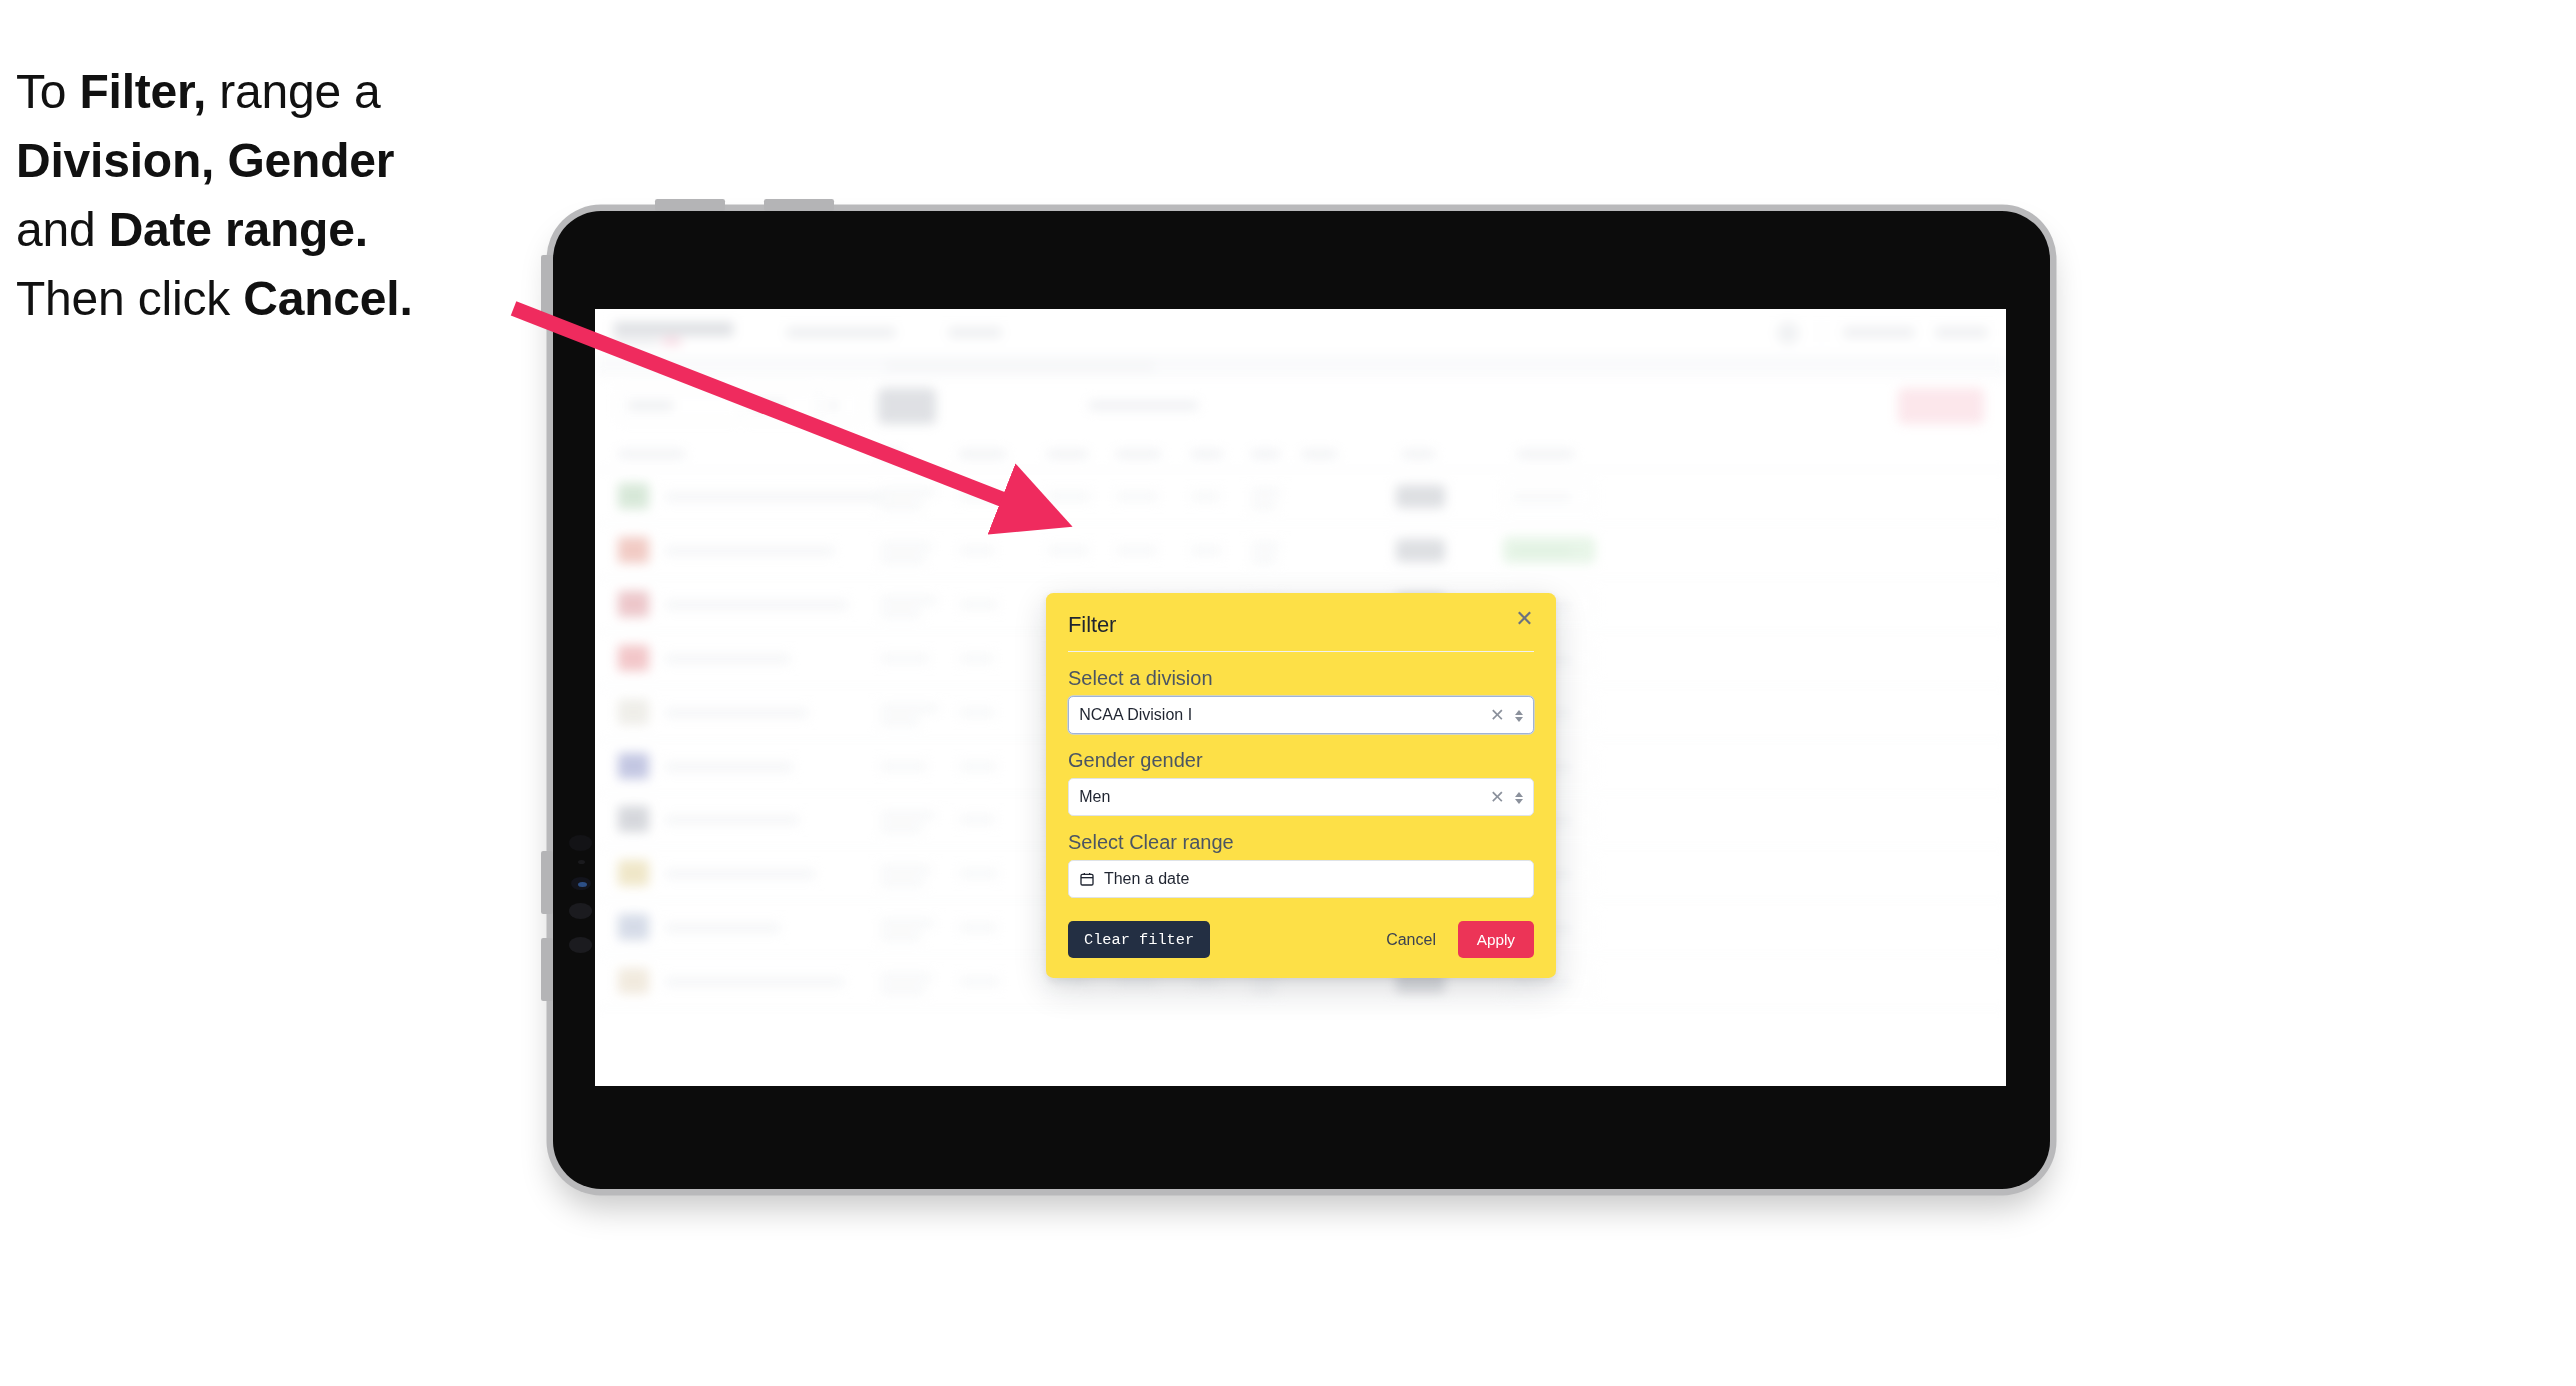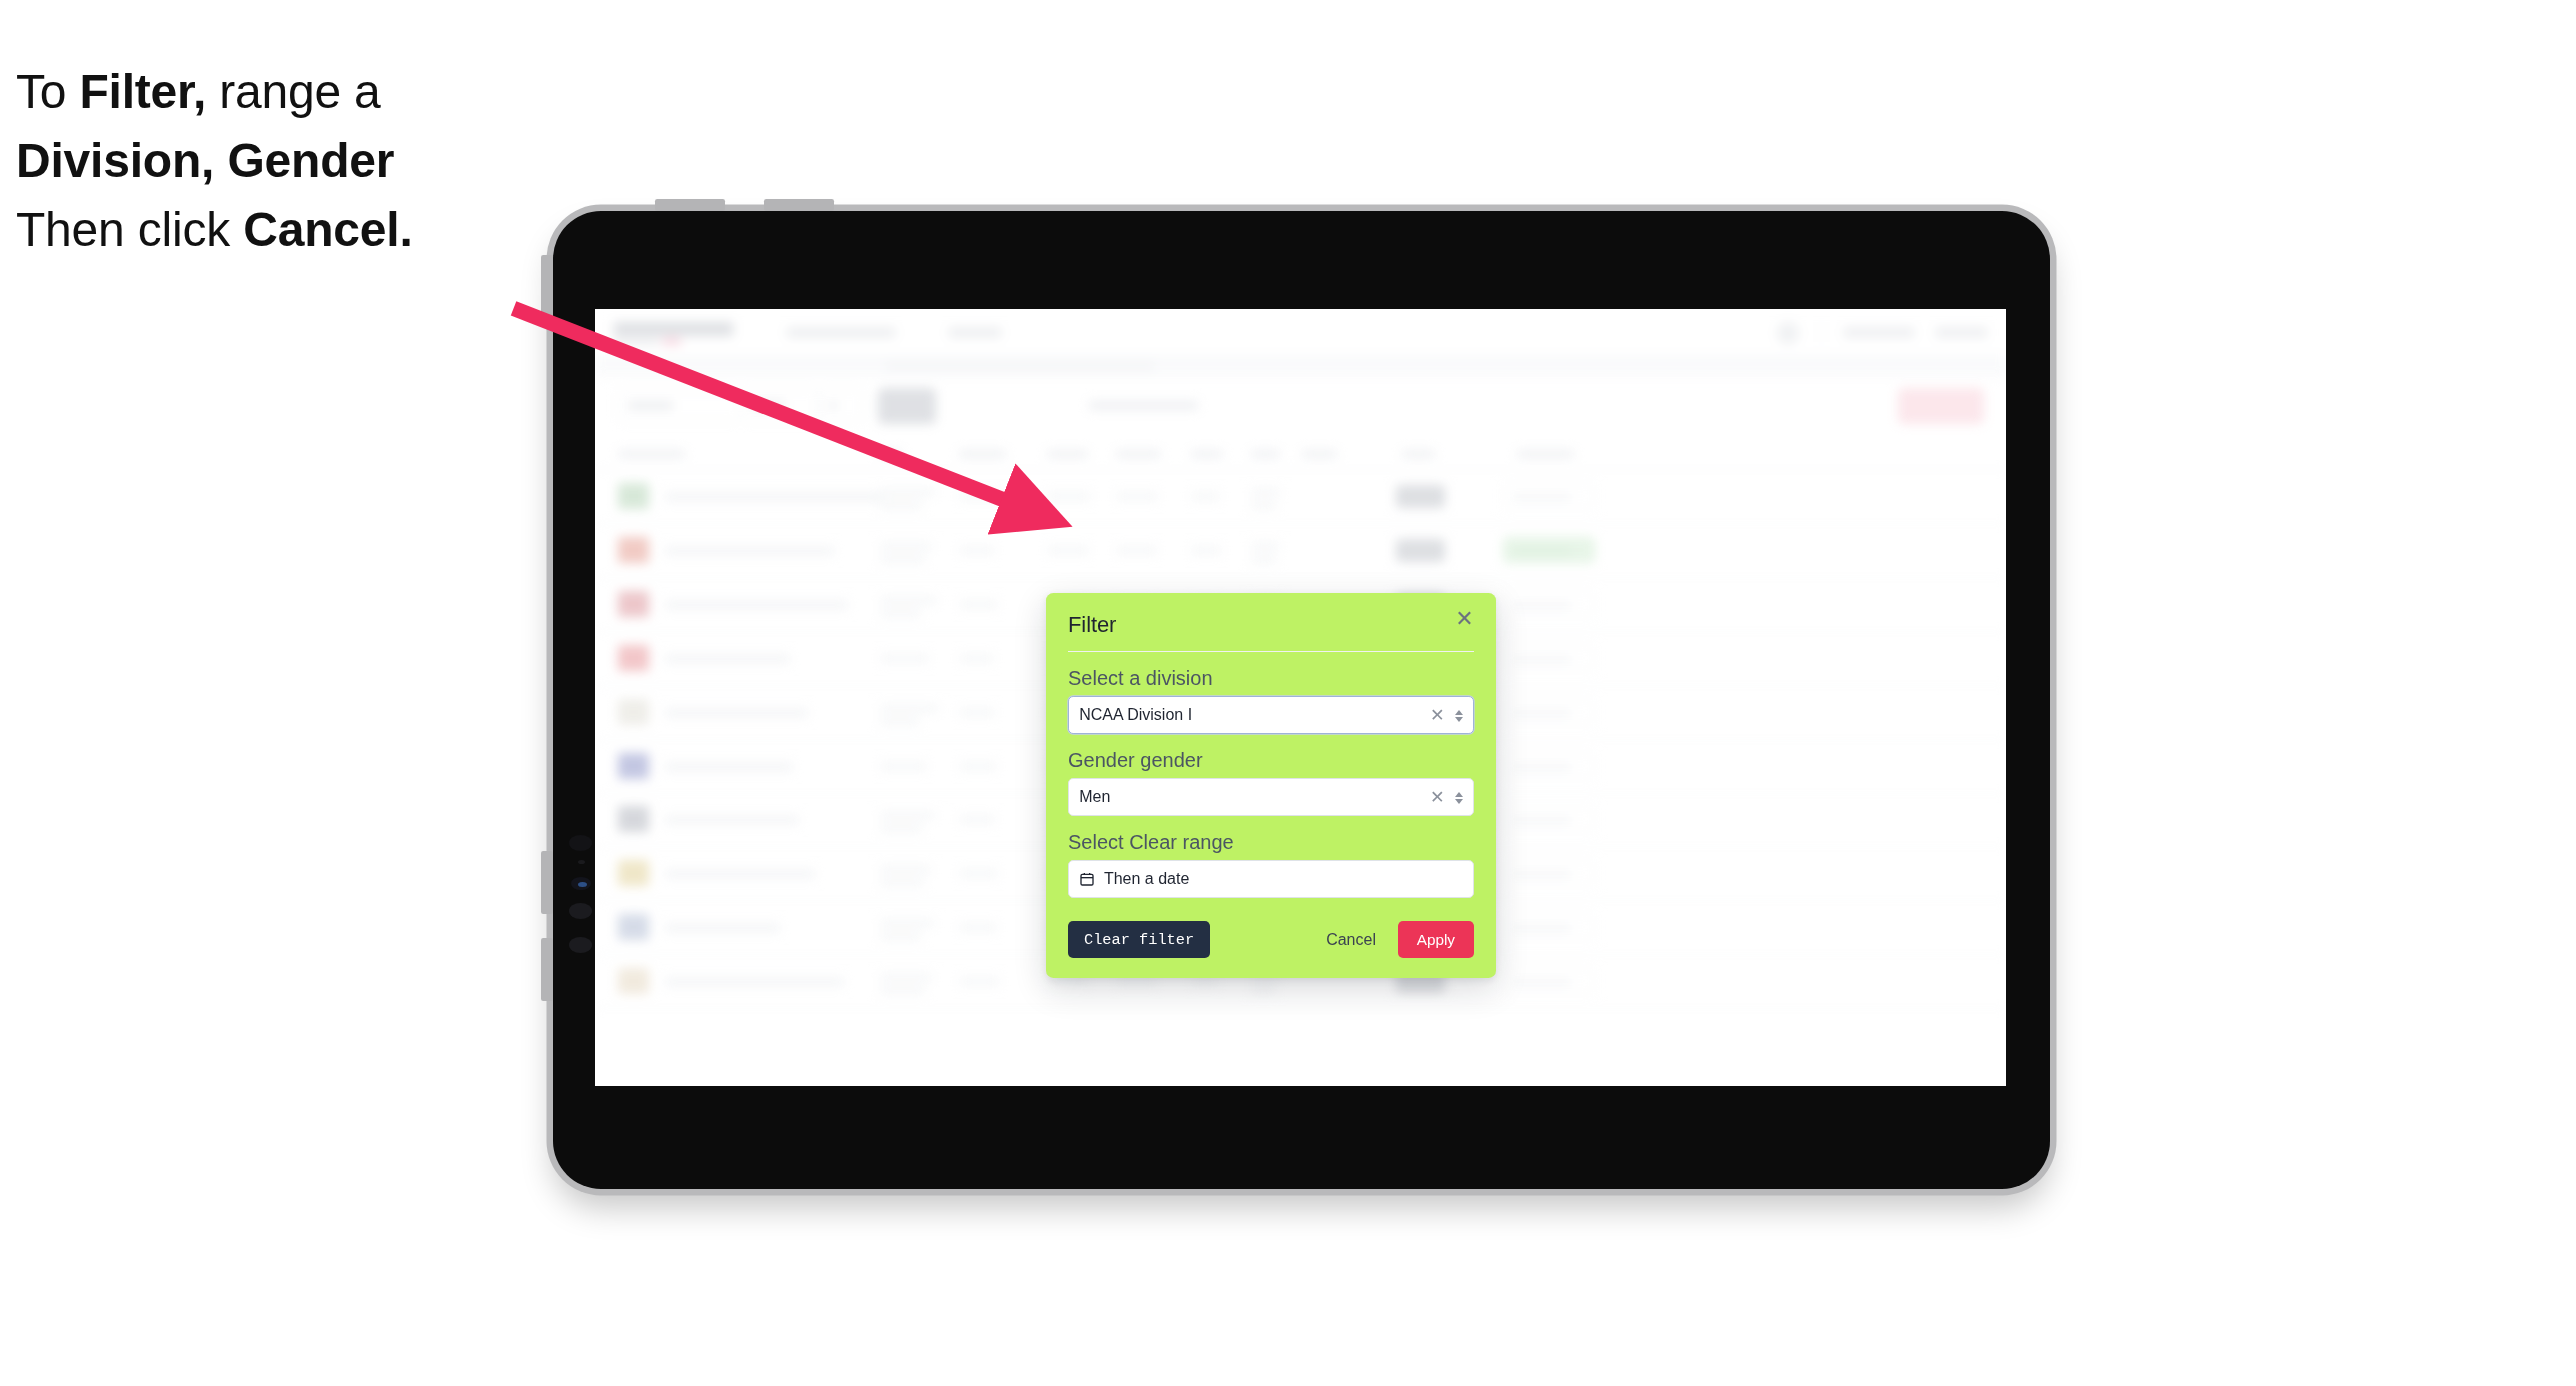--- a/index.html
+++ b/index.html
@@ -91,22 +91,22 @@
   .cell2 { position:absolute; height:7.3px; background:#eef0f2; border-radius:2.2px; }
   .rowbtn { position:absolute; top:14.5px; width:49px; height:23px; background:#c6c9cf; border-radius:4.4px; }
   .rowsel { position:absolute; top:13px; width:92px; height:26px; border:0.7px solid #edeff2; border-radius:5.1px; background:#fff; }
   .rowsel.green { background:#d7efd8; border-color:#cbe9cc; }
   .rowsel .t { position:absolute; left:8.7px; top:9.5px; width:58px; height:7.3px; background:#eef0f2; border-radius:2.2px;}
   .rowsel.green .t { background:#cbe7cc; }
 
   
   #scrim { position:absolute; inset:0; background:rgba(255,255,255,0.35); }
   #modal {
-    position:absolute; left:451px; top:284px; width:450px;
-    background:#bef264; border-radius:7.3px;
+    position:absolute; left:451px; top:284px; width:510px;
+    background:#fde047; border-radius:7.3px;
     box-shadow: 0 10.2px 33px rgba(16,24,40,0.16), 0 2.2px 7.3px rgba(16,24,40,0.08);
     padding: 19px 22px 20.4px 22px;
   }
   #modal-head { position:relative; padding-bottom:13px; border-bottom:0.7px solid #f0f1f3; }
   #modal-title { font-size:22px; color:#1f2430; font-weight:400; letter-spacing:-0.1px; }
   #modal-close {
     position:absolute; right:-2.9px; top:-5.8px; width:25px; height:25px;
     display:flex; align-items:center; justify-content:center;
     color:#6b7280; font-size:22px; line-height:1; cursor:pointer; background:none; border:none;
     font-family:"Liberation Sans", sans-serif;
@@ -145,20 +145,23 @@
 <body>
 
 <div id="stage">
 
   <div id="caption">
     <div>
       <span>To </span><span class="b">Filter,</span><span> range a</span>
     </div>
     <div>
       <span class="b">Division, Gender</span>
+    </div>
+    <div>
+      <span>and </span><span class="b">Date range.</span>
     </div>
     <div>
       <span>Then click </span><span class="b">Cancel.</span>
     </div>
   </div>
 
   <div id="tablet">
     <div class="side-btn" id="btn-top"></div>
     <div class="side-btn" id="btn-top2"></div>
     <div class="side-btn" id="btn-left1"></div>

